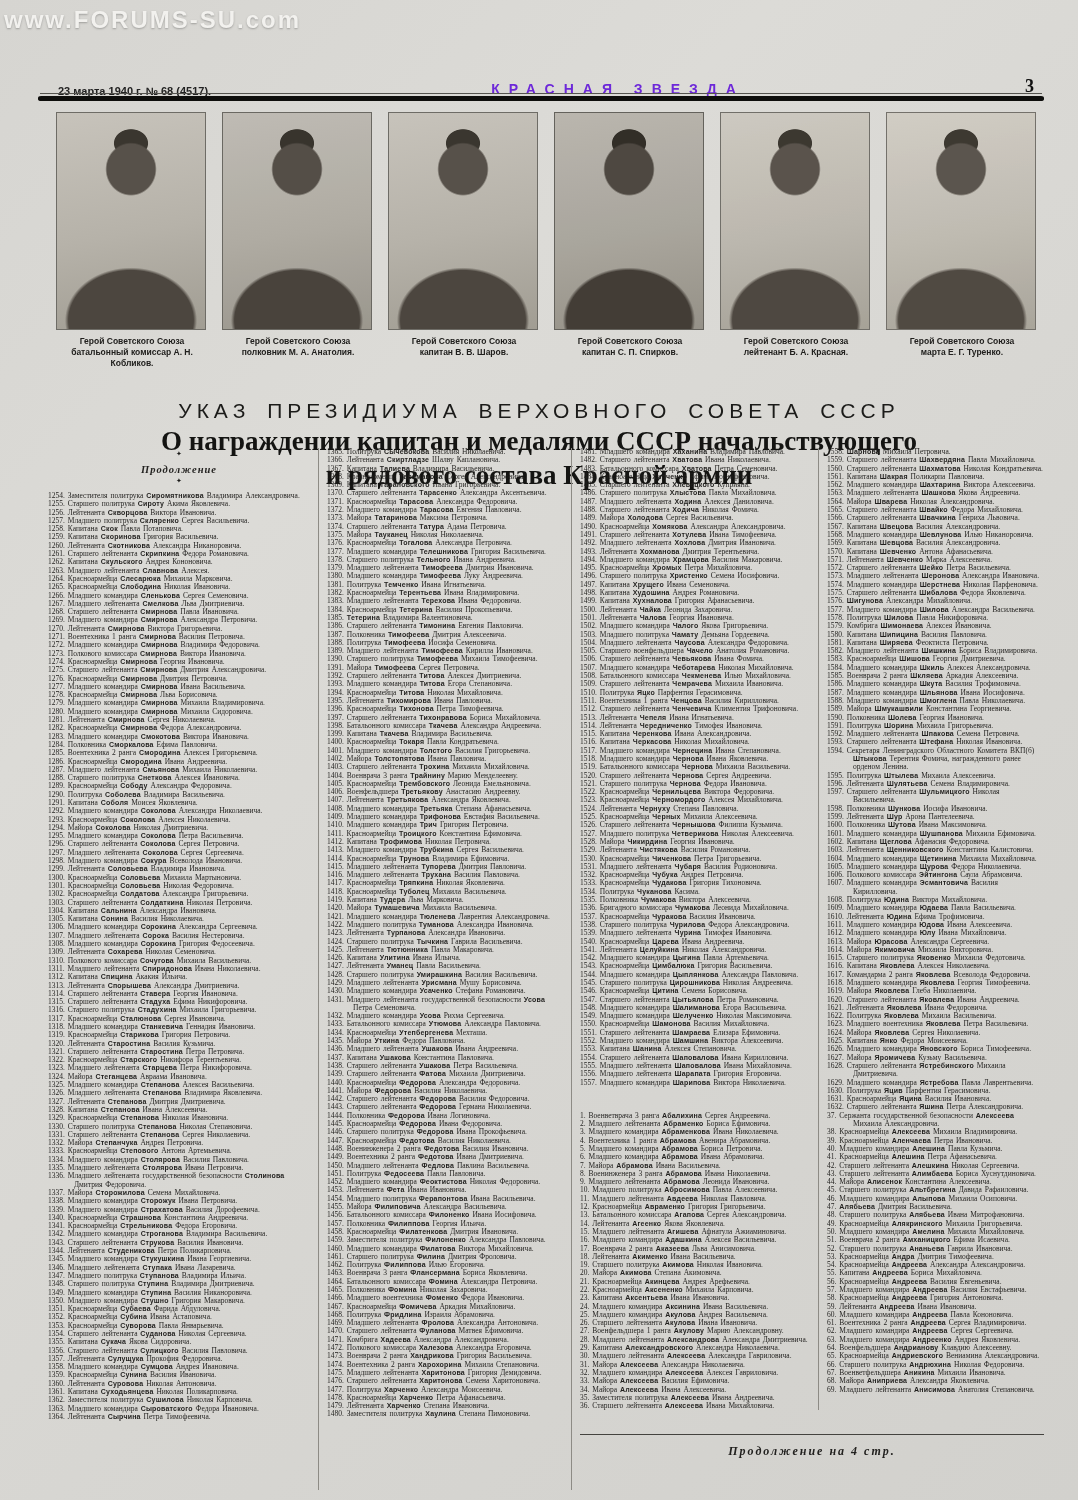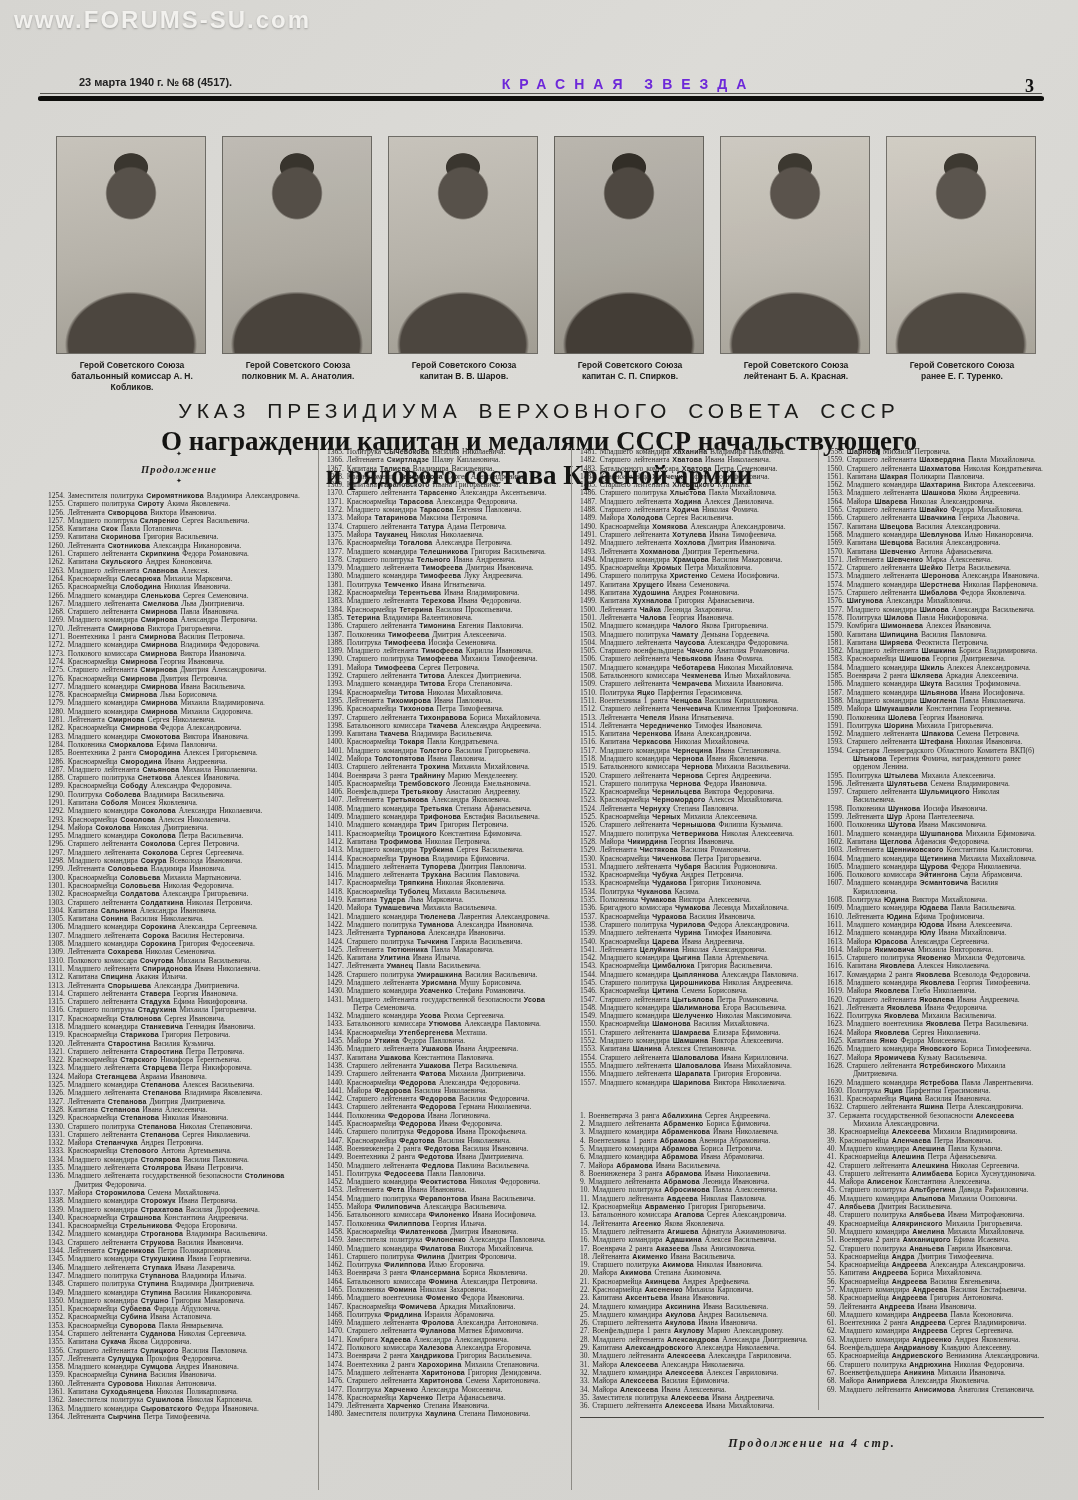--- a/index.html
+++ b/index.html
@@ -2,33 +2,33 @@
 <html><head>
 <meta charset="utf-8">
 <style>
   html,body{margin:0;padding:0;}
   body{
     width:1078px;height:1500px;position:relative;overflow:hidden;
     background:linear-gradient(135deg,#d6d5d1 0%,#dcdbd7 30%,#d7d6d2 60%,#d2d1cd 100%);
     font-family:"Liberation Serif",serif;color:#1e1d1b;
   }
   .watermark{
-    position:absolute;top:6px;left:14px;
+    position:absolute;top:6px;left:4px;
     font:700 24px "Liberation Sans",sans-serif;letter-spacing:2px;
     color:#f2f1ee;text-shadow:0 1px 2px rgba(120,120,118,.6);
   }
-  .masthead{position:absolute;top:76px;left:58px;right:44px;display:flex;align-items:flex-start;margin-left:21px;}
+  .masthead{position:absolute;top:76px;left:58px;right:44px;display:flex;align-items:flex-end;}
   .m-date{font:700 11px "Liberation Sans",sans-serif;color:#222;white-space:nowrap;}
   .m-title{flex:1;text-align:center;font:700 14px "Liberation Sans",sans-serif;letter-spacing:9px;color:#6d28d9;}
   .m-page{font:700 18px "Liberation Serif",serif;color:#111;}
   .rule-thin{position:absolute;top:93px;left:40px;right:36px;height:1px;background:#55544f;}
   .rule-thick{position:absolute;top:96px;left:38px;right:34px;height:5px;background:#0e0e0c;border-radius:3px/2px;}
   
   .photos{position:absolute;top:112px;left:56px;right:40px;display:flex;justify-content:space-between;}
-  .figure{width:152px;margin-top:24px;}
+  .figure{width:152px;}
   .photo{
     width:150px;height:218px;border:1px solid #6e6c66;box-sizing:border-box;
     background:
       radial-gradient(ellipse 28% 20% at 50% 26%, #57514a 0 58%, rgba(87,81,74,0) 62%),
       radial-gradient(ellipse 16% 9% at 50% 14%, #3a362f 0 70%, rgba(58,54,47,0) 74%),
       radial-gradient(ellipse 62% 34% at 50% 96%, #4c463f 0 68%, rgba(76,70,63,0) 72%),
       linear-gradient(170deg,#c7c3bb 0%,#b6b2a9 55%,#a19d93 100%);
   }
   .figure:nth-child(2) .photo{filter:brightness(.96);}
   .figure:nth-child(4) .photo{filter:brightness(.92) contrast(1.05);}
@@ -45,21 +45,21 @@
   .colB{width:236px;border-left:1px solid #8d8b85;margin-left:8px;padding-left:8px;}
   .right-half{flex:1;border-left:1px solid #8d8b85;margin-left:8px;}
   .rh-top{display:flex;}
   .rh-cLeft{width:232px;padding-left:8px;}
   .rh-cRight{flex:1;border-left:1px solid #8d8b85;margin-left:6px;padding-left:8px;}
   .kz-title{
     text-align:center;font:700 28px "Liberation Sans",sans-serif;color:#131311;
     margin:12px 0 9px 8px;letter-spacing:1px;
   }
   .rh-bottom{display:flex;}
-  .kz-end{margin-left:8px;border-top:1px solid #44433f;margin-top:7px;padding-top:18px;
+  .kz-end{margin-left:8px;border-top:1px solid #44433f;margin-top:24px;padding-top:9px;
     text-align:center;font:italic 700 12px "Liberation Serif",serif;letter-spacing:2px;color:#22211f;}
   
   .entry{
     font:7.5px/8.3px "Liberation Serif",serif;color:#201f1d;
     padding-left:26px;text-indent:-26px;word-spacing:1px;
   }
   .entry b{font:700 7px "Liberation Sans",sans-serif;letter-spacing:.2px;}
   .cont-head{text-align:center;margin:2px 0 6px;}
   .orn{display:block;font-size:7px;line-height:9px;color:#1b1b19;}
   .cont-label{font:italic 700 10.5px "Liberation Serif",serif;letter-spacing:1px;color:#242321;}
@@ -110,21 +110,21 @@
     <div class="photo"></div>
     <div class="caption">
       <div>Герой Советского Союза</div>
       <div>лейтенант Б. А. Красная.</div>
     </div>
   </div>
   <div class="figure">
     <div class="photo"></div>
     <div class="caption">
       <div>Герой Советского Союза</div>
-      <div>ранее Е. Г. Туренко.</div>
+      <div>марта Е. Г. Туренко.</div>
     </div>
   </div>
 </div>
 
 <div class="decree">
   <div class="kicker">УКАЗ ПРЕЗИДИУМА ВЕРХОВНОГО СОВЕТА СССР</div>
   <div class="d-title">О награждении капитан и медалями СССР начальствующего</div>
   <div class="d-title">и рядового состава Красной армии</div>
 </div>
 

